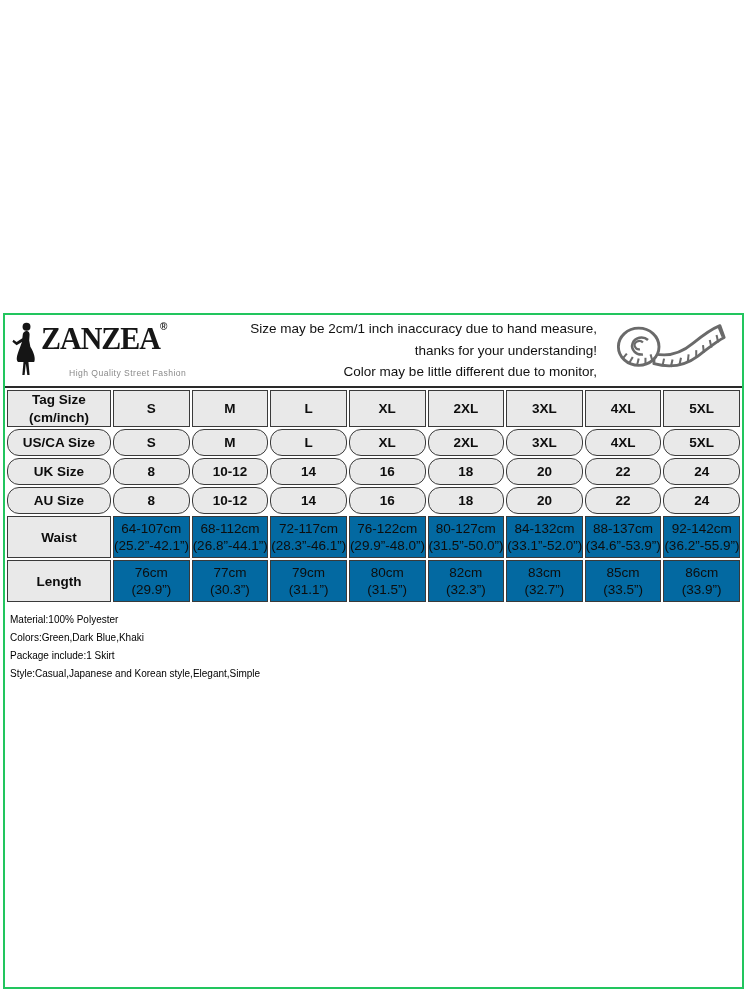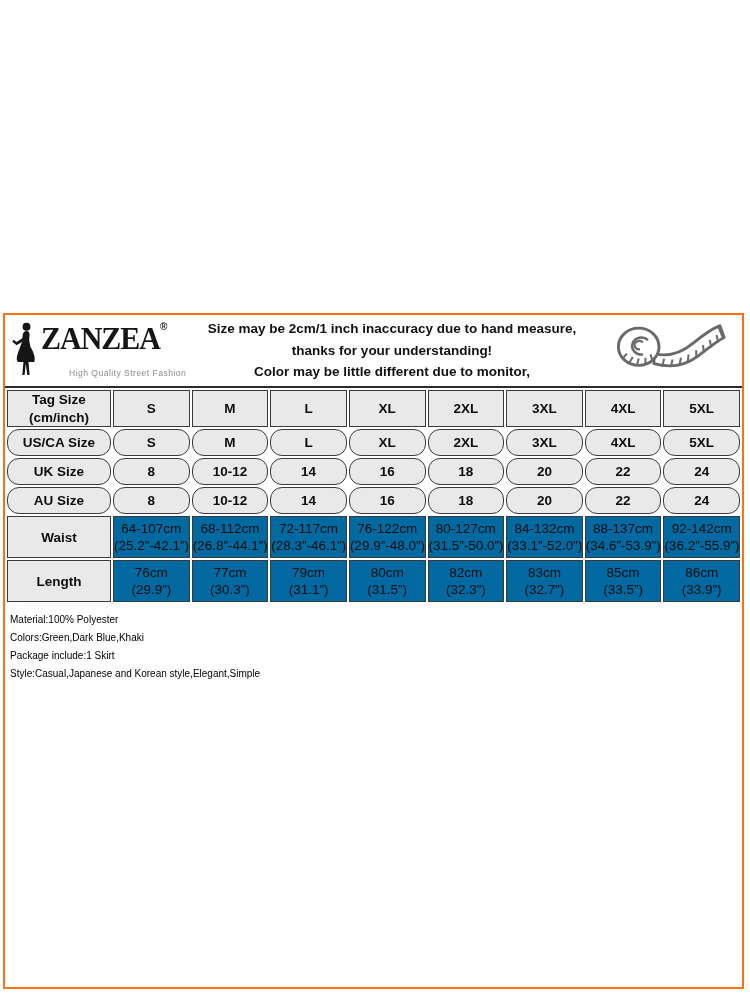--- a/index.html
+++ b/index.html
@@ -3,35 +3,35 @@
 <meta charset="utf-8">
 <style>
   html,body { margin:0; padding:0; }
   body {
     width:750px; height:1000px; background:#ffffff; position:relative;
     font-family:"Liberation Sans", sans-serif; overflow:hidden;
     -webkit-font-smoothing:antialiased;
   }
   .card {
     position:absolute; left:3px; top:313px; width:737px; height:672px;
-    border:2px solid #f97316; background:#fff;
+    border:2px solid #22c55e; background:#fff;
   }
   
   .hdr { display:flex; align-items:center; height:71px; border-bottom:2px solid #2a2a2a; }
   .logo { width:182px; display:flex; align-items:center; padding-left:7px; box-sizing:border-box; }
   .logo svg { flex:0 0 auto; }
   .logo-text { margin-left:3px; }
   .brand-row { white-space:nowrap; color:#161616; }
   .brand-name {
     font-family:"Liberation Serif", serif; font-weight:bold; font-size:30px;
     letter-spacing:-1px; display:inline-block; transform:scaleY(1.08); line-height:1;
   }
   .reg-mark { font-size:10px; vertical-align:top; position:relative; top:-2px; font-weight:bold; }
   .tagline { font-size:8.6px; color:#8a8a8a; letter-spacing:0.45px; margin-top:15px; white-space:nowrap;padding-left:28px; }
-  .notice { flex:1; text-align:center; font-size:13.5px; font-weight:bold; color:#111; line-height:1.62; }
+  .notice { flex:1; text-align:right; font-size:13.5px; font-weight:normal; color:#111; line-height:1.62; }
   .tape-wrap { width:145px; display:flex; justify-content:center; align-items:center; }
   
   table.size-table { border-collapse:separate; border-spacing:2px; width:100%; table-layout:fixed; }
   table.size-table td {
     border:1px solid #3a3a3a; text-align:center; vertical-align:middle;
     font-size:13.5px; color:#0d0d0d; padding:0; overflow:hidden;
   }
   td.shade { background:#e9e9e9; }
   td.plain { background:#0369a1; }
   .bold { font-weight:bold; }

